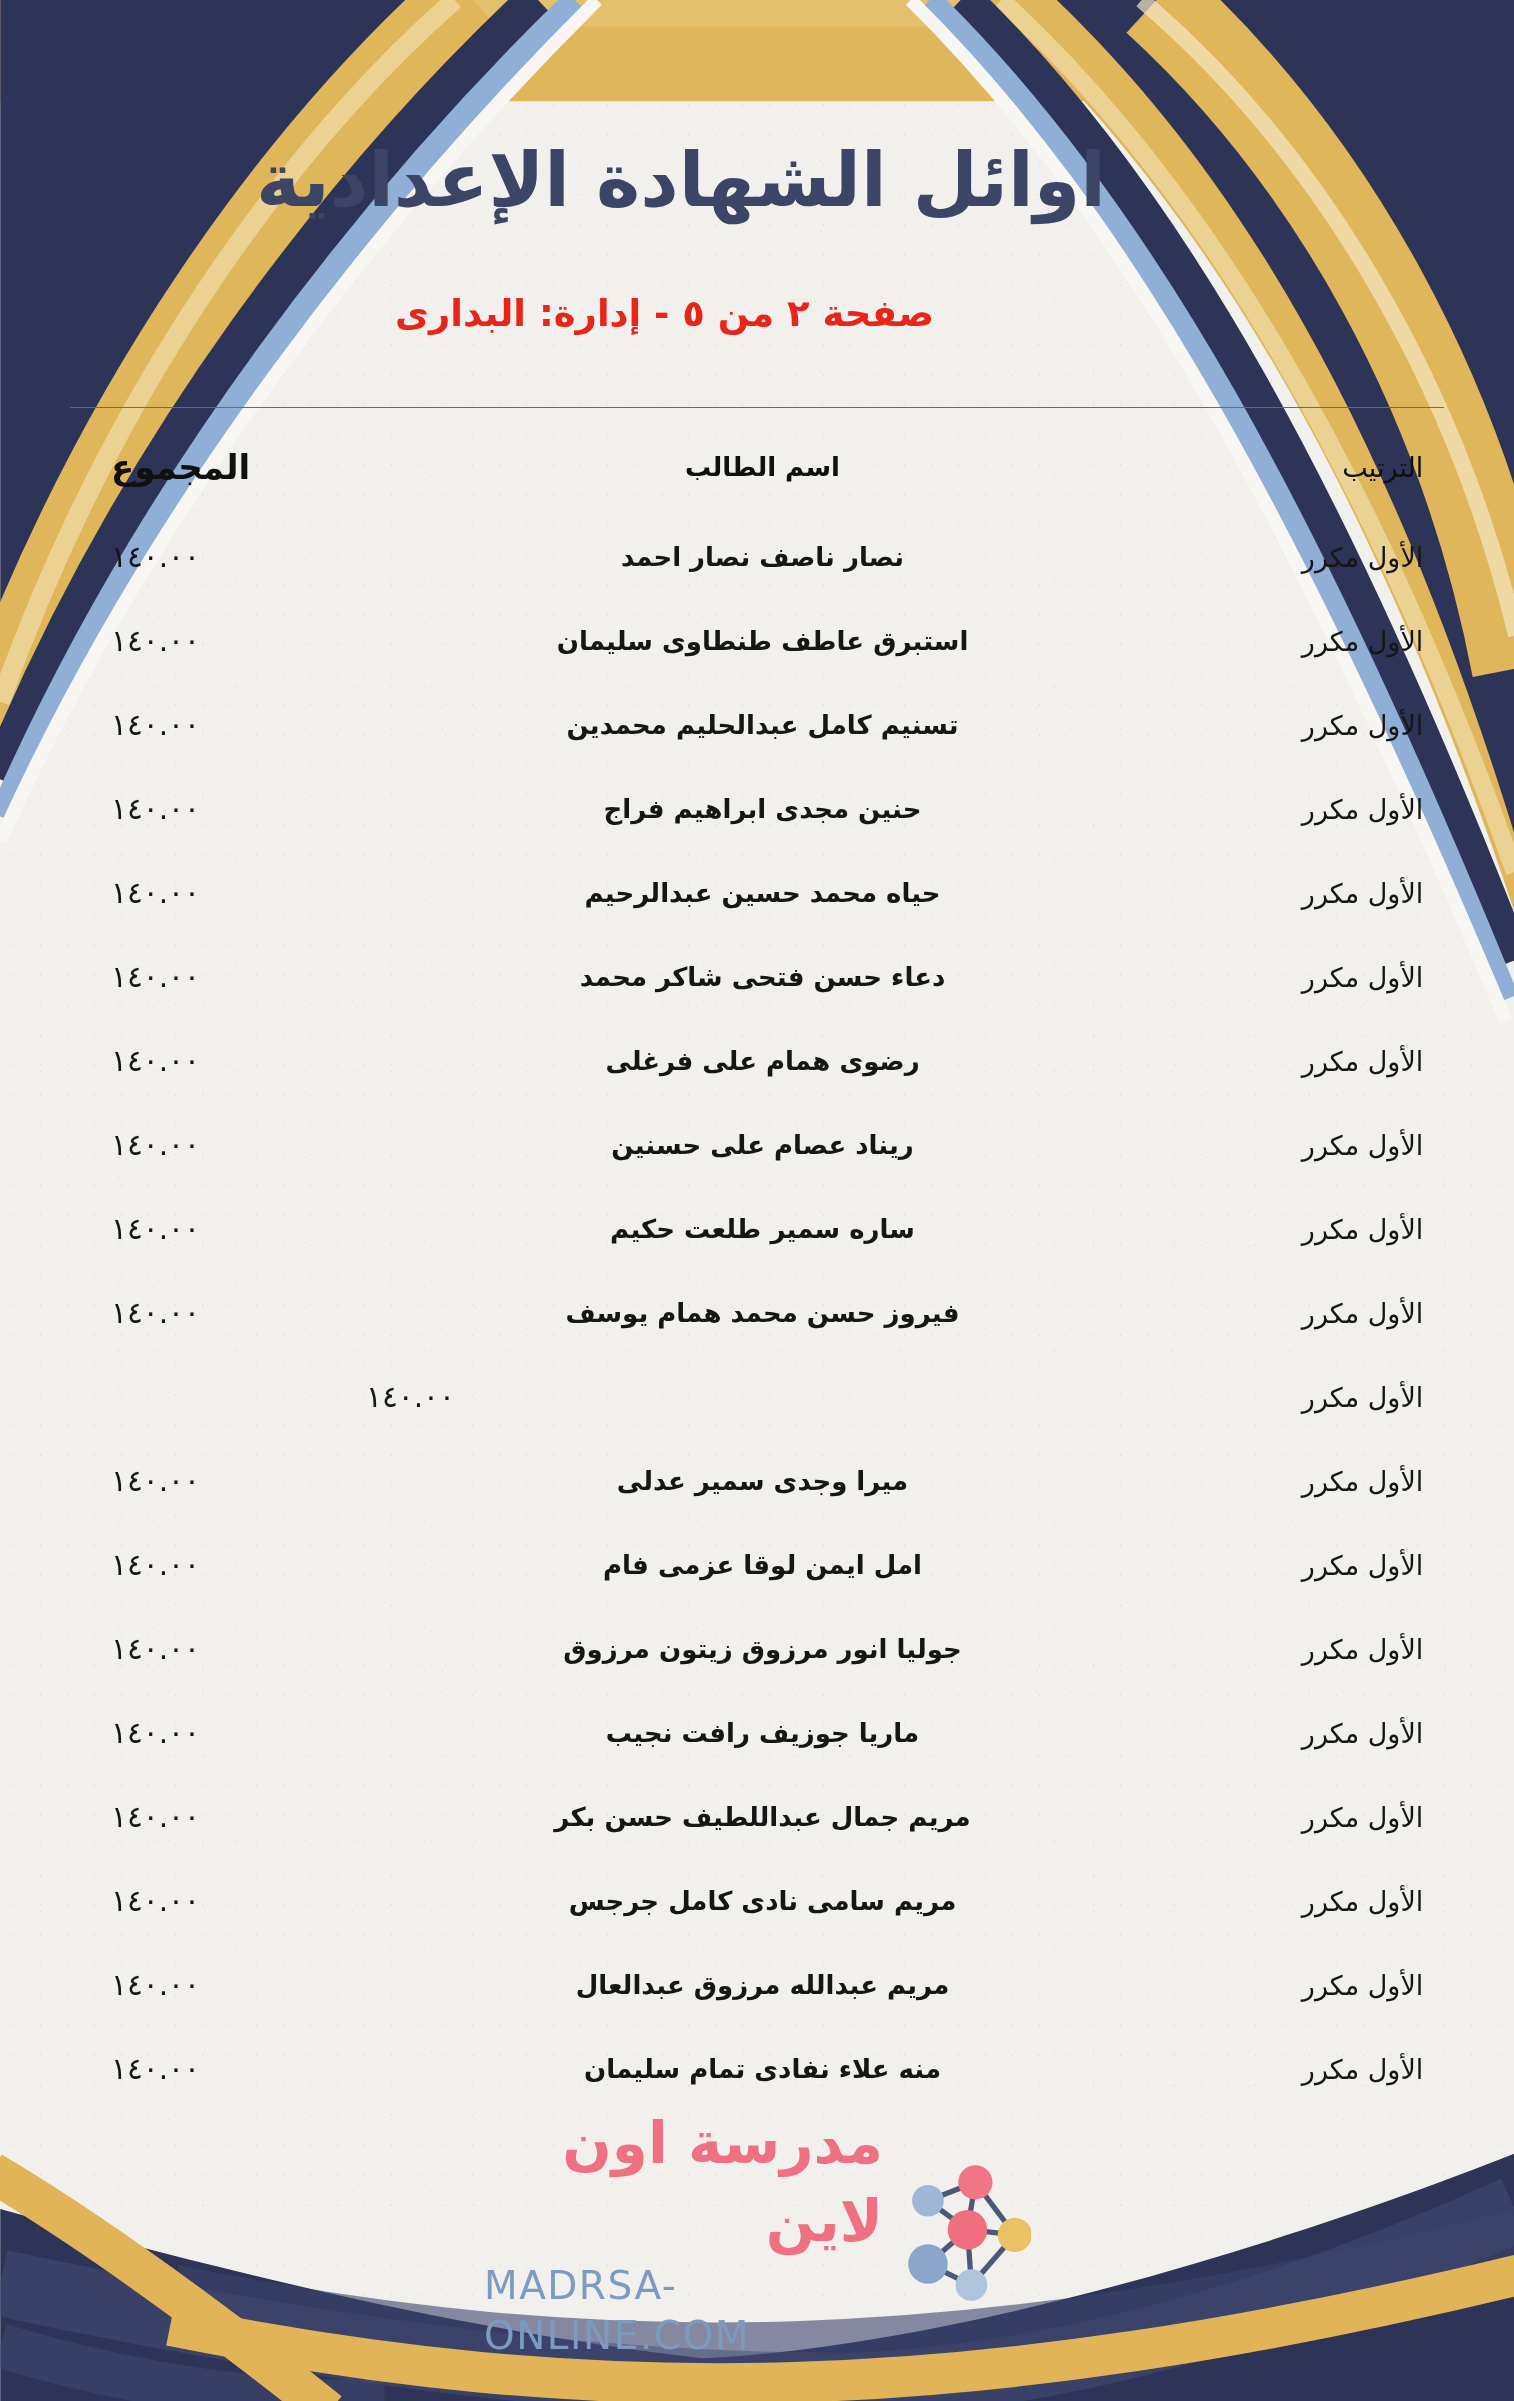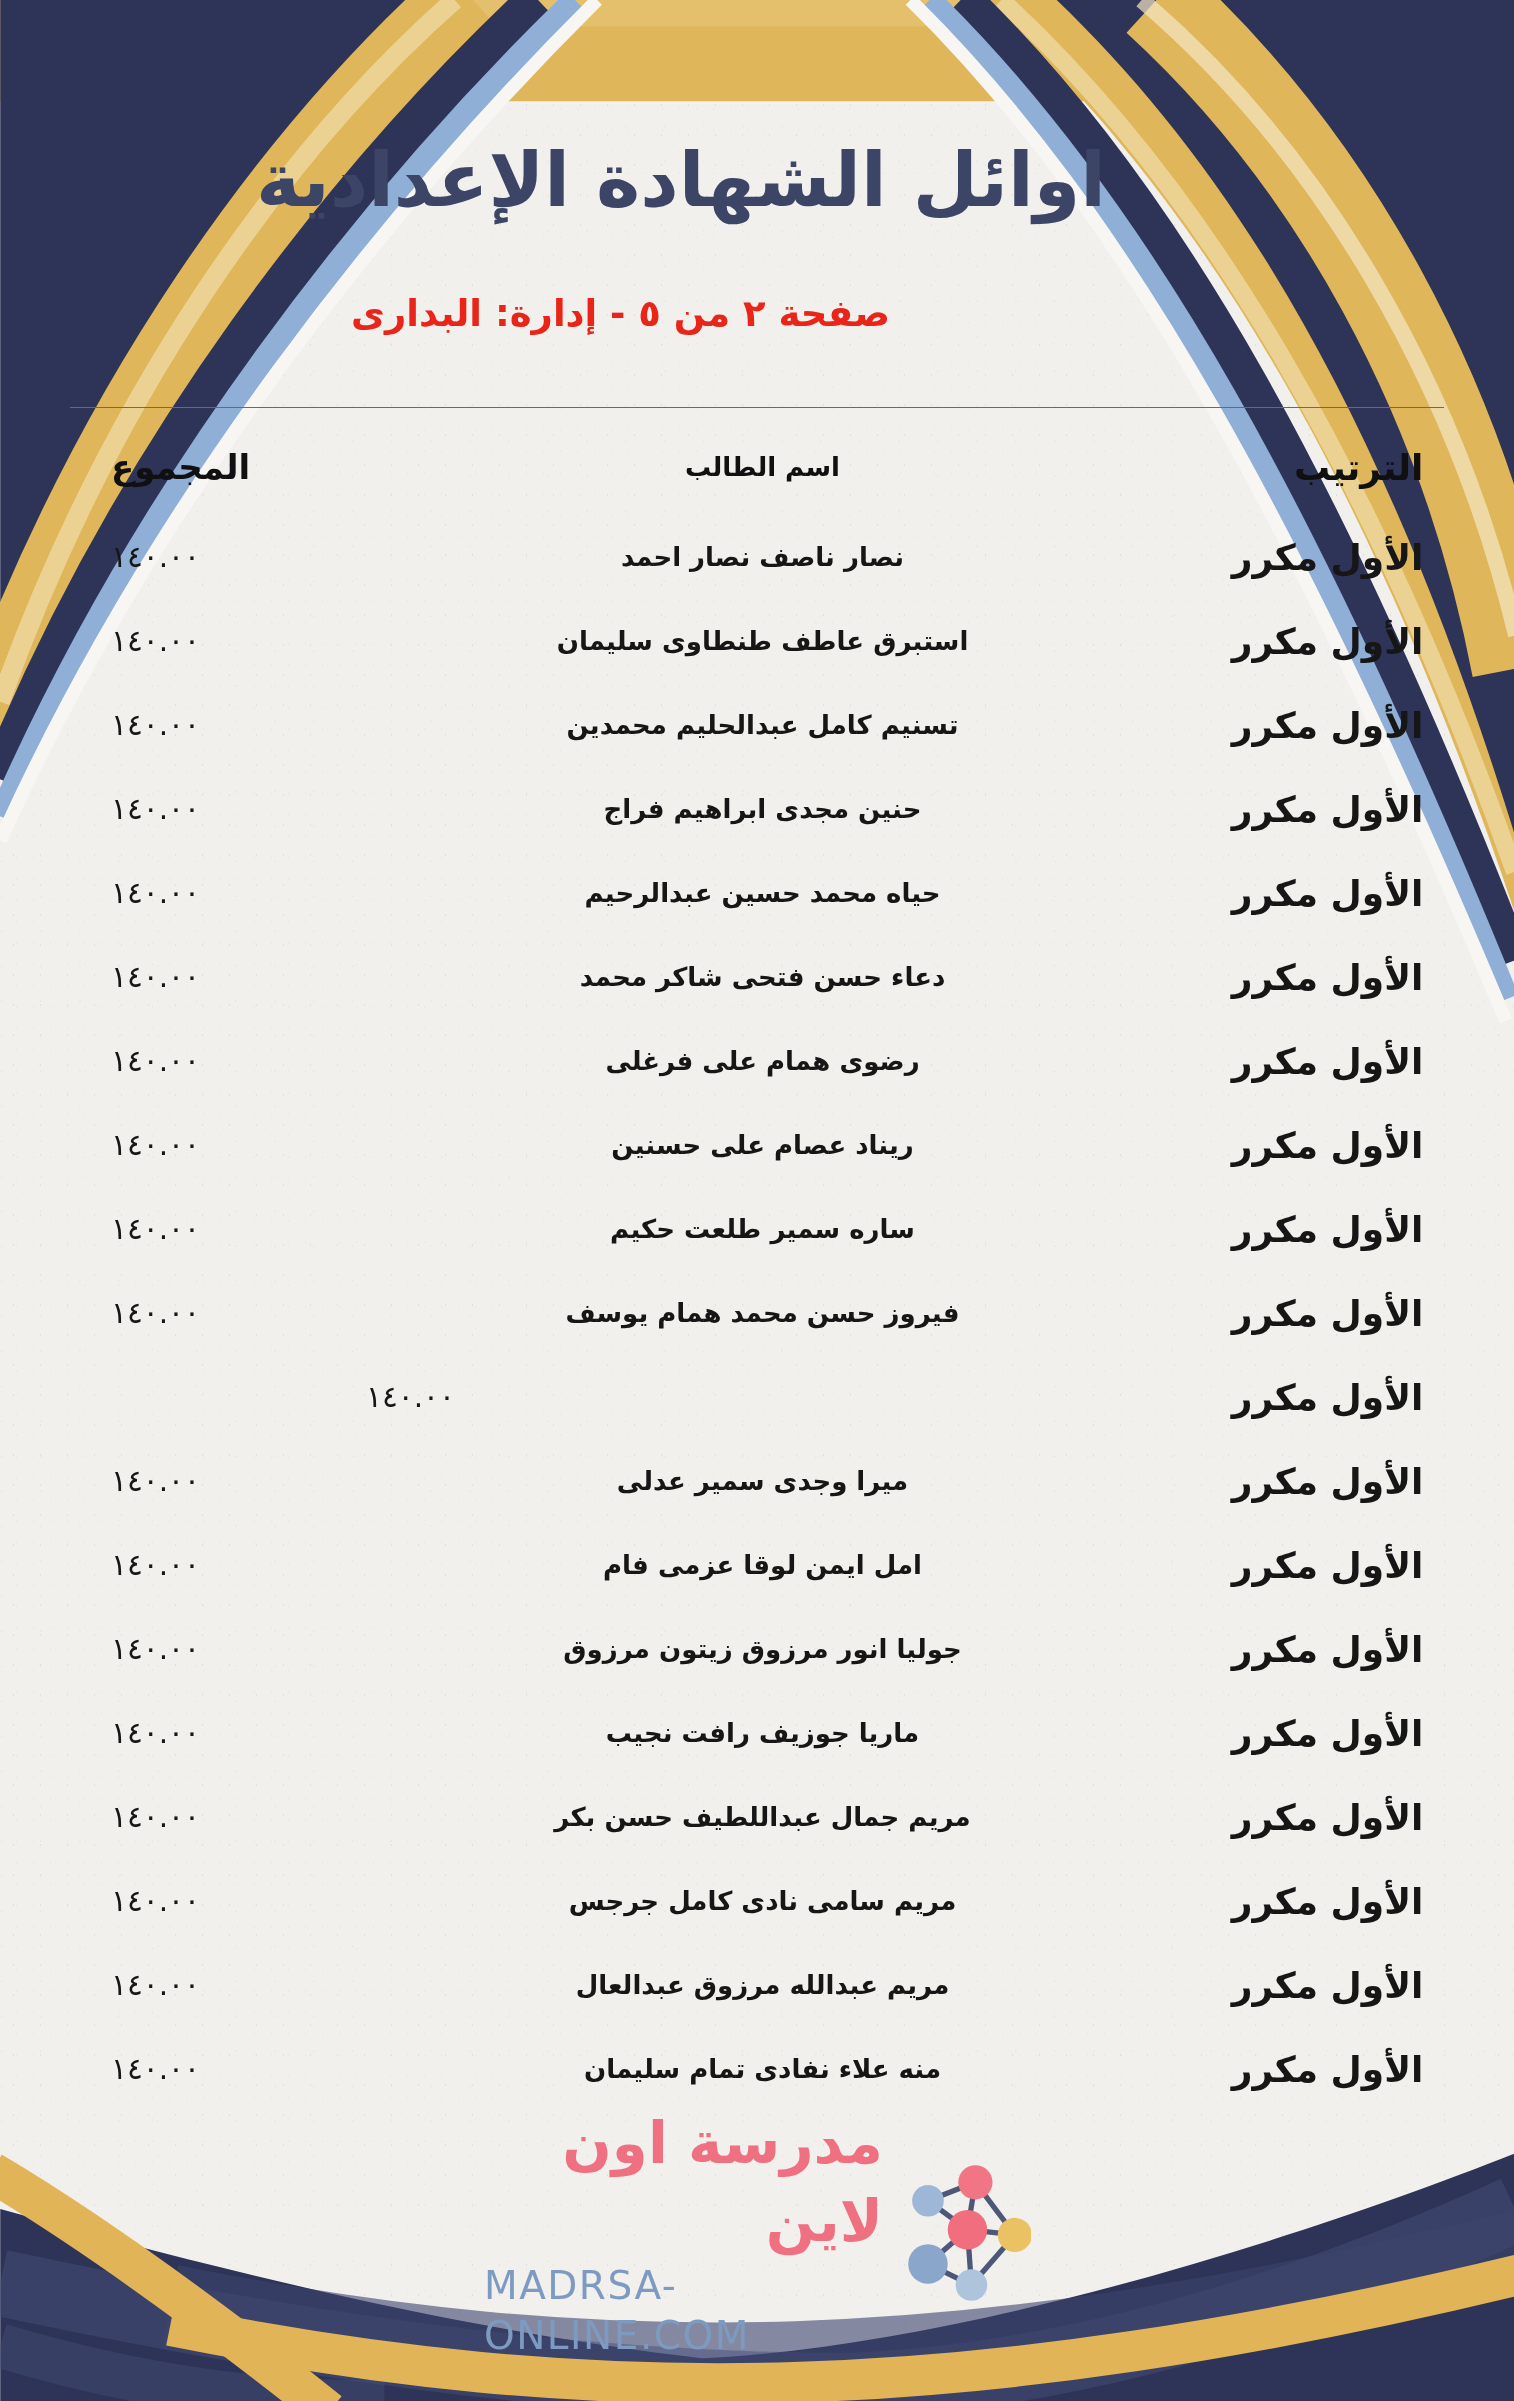--- a/index.html
+++ b/index.html
@@ -15,34 +15,34 @@
     background-position:0 0, 8.1px 12.6px, 21.4px 3.7px;
   }
   .deco{position:absolute;left:0;top:0;width:1515px;height:2401px;z-index:1;}
   .content{position:absolute;left:0;top:0;width:1515px;height:2401px;z-index:2;}
   .title{
     position:absolute;top:124px;left:0;width:1362px;text-align:center;direction:rtl;
     font-size:75px;font-weight:bold;color:#3d4567;line-height:1.5;
   }
   .subtitle{
     position:absolute;top:288px;left:0;width:1241px;text-align:center;direction:rtl;
-    font-size:37px;font-weight:bold;color:#e92418;line-height:1.4;
+    font-size:37px;font-weight:bold;color:#e92418;line-height:1.4;padding-left:44px;
   }
   .divider{
     position:absolute;top:407px;left:70px;width:1374px;height:0;
     border-top:1.5px solid #6a6a6a;
   }
   .thead,.trow{
     position:absolute;left:70px;width:1374px;direction:rtl;
     display:grid;grid-template-columns:244px 1fr 255px;align-items:center;
   }
   .thead{top:432px;height:70px;font-weight:bold;font-size:34px;color:#101010;}
   .rows{position:absolute;top:515px;left:0;width:1515px;}
   .trow{position:relative;left:70px;height:84px;color:#161616;}
-  .cell-rank{text-align:right;padding-left:0;padding-right:20.7px;font-weight:bold;font-size:36px;}
+  .cell-rank{text-align:right;padding-left:0;padding-right:20.7px;font-weight:normal;font-size:27px;}
   .cell-name{text-align:center;font-weight:bold;font-size:26px;}
   .cell-total{text-align:left;padding-left:41px;font-size:29.6px;direction:ltr;}
   .thead .cell-total{font-weight:bold;font-size:34px;}
   .logo{
     position:absolute;left:484px;top:2159px;width:547px;height:148px;
     display:flex;flex-direction:row;align-items:center;gap:16.3px;
   }
   .logo-text{width:403px;display:flex;flex-direction:column;align-items:flex-start;}
   .logo-ar{direction:rtl;font-size:58px;font-weight:bold;color:#ef7080;line-height:1.35;}
   .logo-en{font-size:39px;font-weight:normal;color:#7d9bc1;letter-spacing:1.5px;line-height:1.3;}

